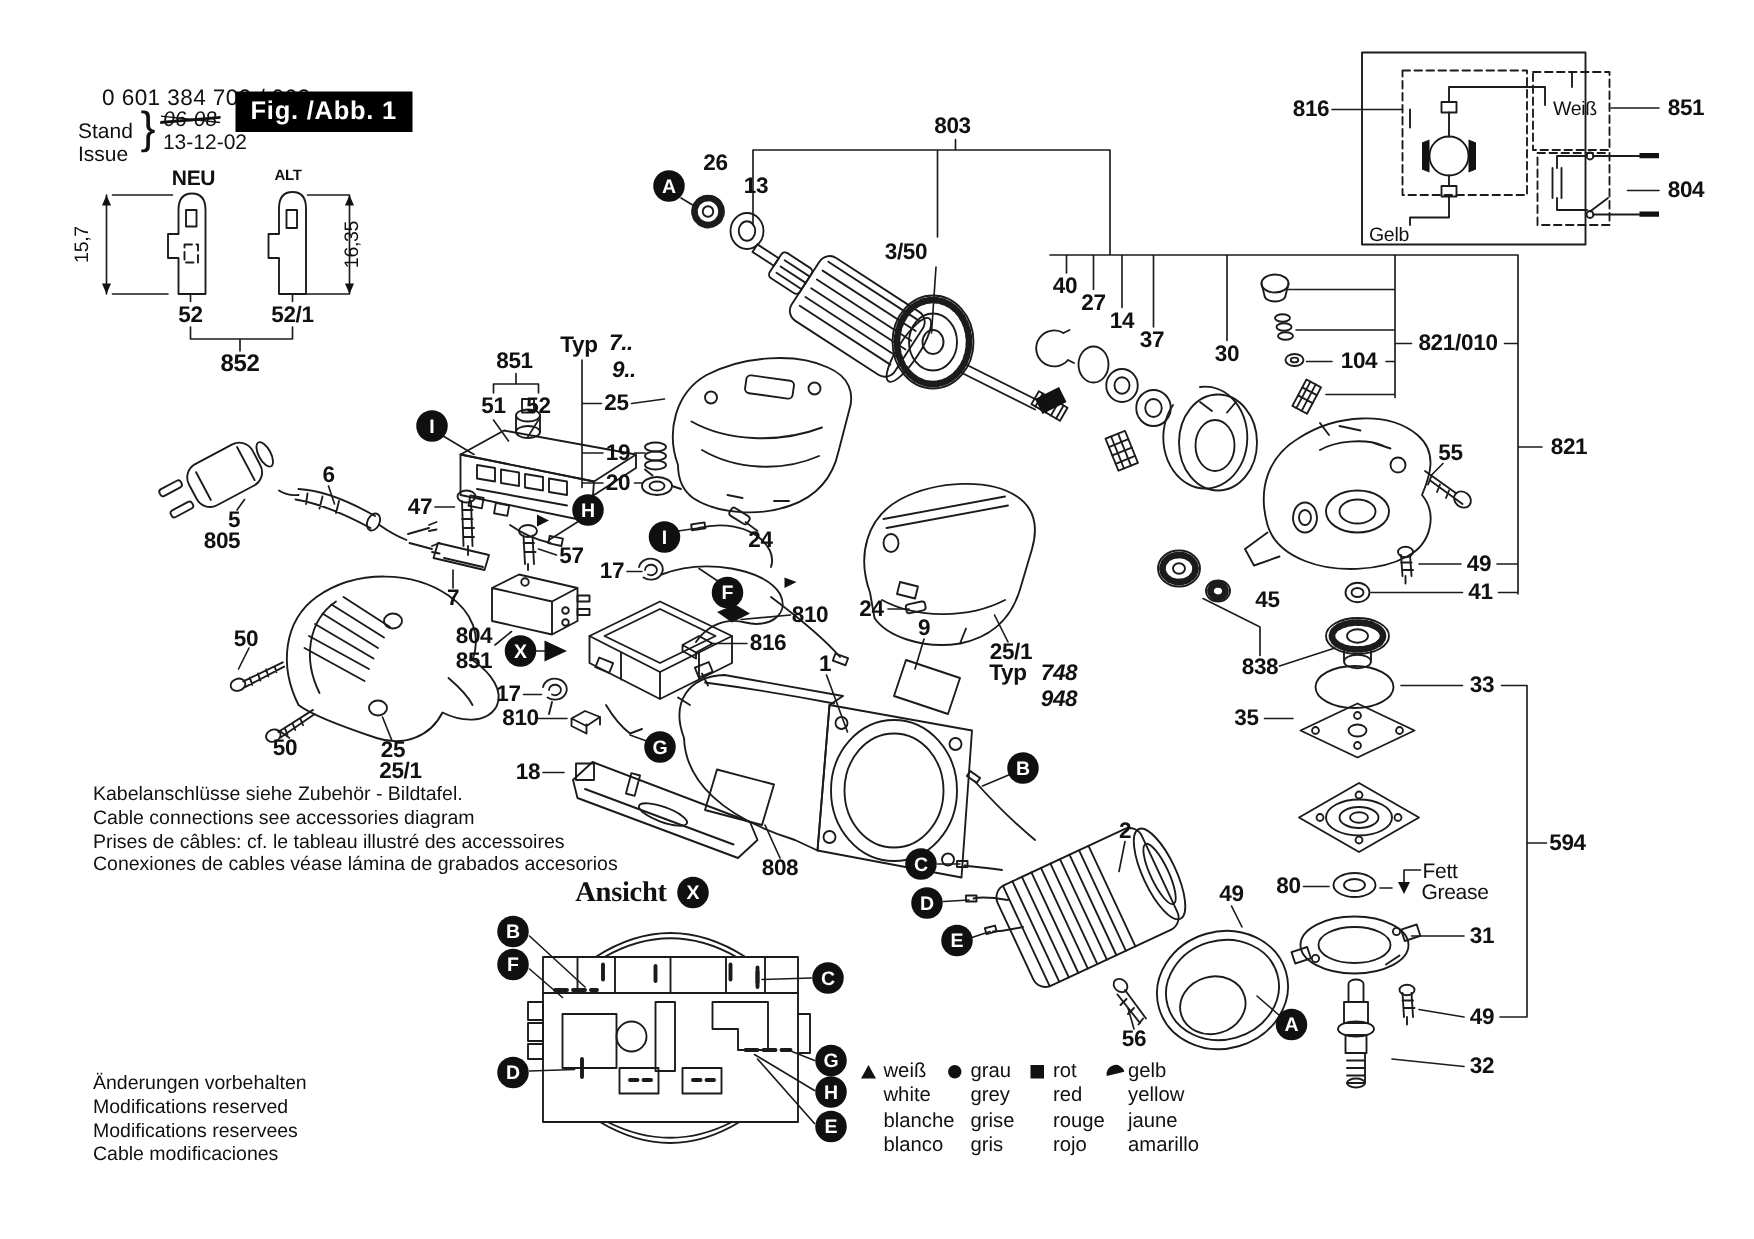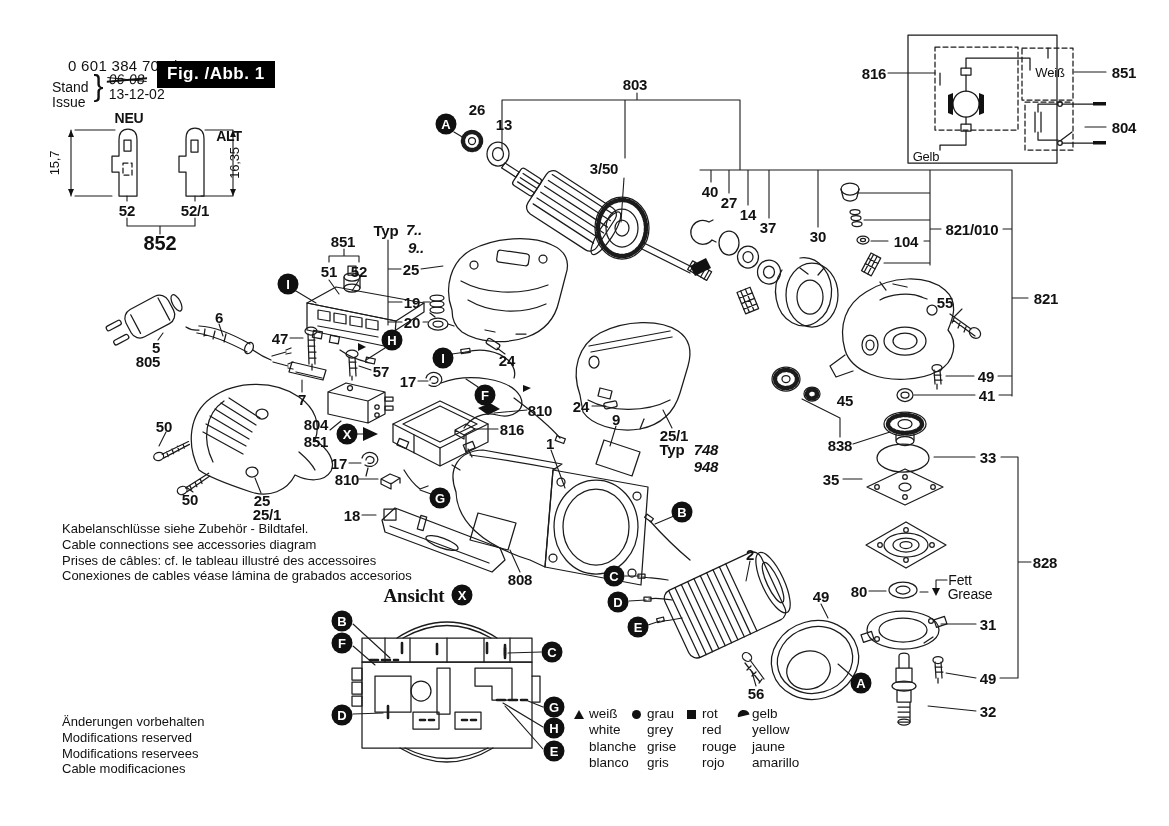--- a/index.html
+++ b/index.html
@@ -451,28 +451,28 @@
       <div class="co" style="left: 504px; top: 124px;">13</div>
       <div class="co" style="left: 604px; top: 168px;">3/50</div>
       <div class="co" style="left: 710px; top: 191px;">40</div>
       <div class="co" style="left: 729px; top: 202px;">27</div>
       <div class="co" style="left: 748px; top: 214px;">14</div>
       <div class="co" style="left: 768px; top: 227px;">37</div>
       <div class="co" style="left: 818px; top: 236px;">30</div>
       <div class="co" style="left: 906px; top: 241px;">104</div>
       <div class="co" style="left: 972px; top: 229px;">821/010</div>
       <div class="co" style="left: 1046px; top: 298px;">821</div>
-      <div class="co" style="left: 945px; top: 302px;">55</div>
+      <div class="co" style="left: 967px; top: 302px;">55</div>
       <div class="co" style="left: 986px; top: 376px;">49</div>
       <div class="co" style="left: 987px; top: 395px;">41</div>
       <div class="co" style="left: 845px; top: 400px;">45</div>
       <div class="co" style="left: 840px; top: 445px;">838</div>
       <div class="co" style="left: 988px; top: 457px;">33</div>
       <div class="co" style="left: 831px; top: 479px;">35</div>
-      <div class="co" style="left: 1045px; top: 562px;">828</div>
+      <div class="co" style="left: 1045px; top: 562px;">594</div>
       <div class="co" style="left: 859px; top: 591px;">80</div>
       <div class="co n" style="font-size: 14px; left: 960px; top: 580px;">Fett</div>
       <div class="co n" style="font-size: 14px; left: 970px; top: 594px;">Grease</div>
       <div class="co" style="left: 988px; top: 624px;">31</div>
       <div class="co" style="left: 988px; top: 678px;">49</div>
       <div class="co" style="left: 988px; top: 711px;">32</div>
       <div class="co" style="left: 821px; top: 596px;">49</div>
       <div class="co" style="left: 756px; top: 693px;">56</div>
       <div class="co" style="left: 750px; top: 554px;">2</div>
       <div class="co" style="left: 550px; top: 443px;">1</div>
@@ -505,26 +505,26 @@
       <div class="co" style="left: 381px; top: 371px;">57</div>
       <div class="co" style="left: 302px; top: 399px;">7</div>
       <div class="co" style="left: 219px; top: 317px;">6</div>
       <div class="co" style="left: 156px; top: 347px;">5</div>
       <div class="co" style="left: 148px; top: 361px;">805</div>
       <div class="co" style="left: 164px; top: 426px;">50</div>
       <div class="co" style="left: 190px; top: 499px;">50</div>
       <div class="co" style="left: 262px; top: 500px;">25</div>
       <div class="co" style="left: 267px; top: 514px;">25/1</div>
       <div class="co" style="font-size: 14px; left: 129px; top: 118px;">NEU</div>
-      <div class="co" style="font-size: 14px; left: 192px; top: 136px; margin-left: 37px;">ALT</div>
+      <div class="co" style="font-size: 10px; left: 192px; top: 118px;">ALT</div>
       <div class="co n rot" style="font-size: 13px; left: 54px; top: 163px;">15,7</div>
       <div class="co n rot" style="font-size: 13px; left: 234px; top: 163px;">16,35</div>
       <div class="co" style="left: 127px; top: 210px;">52</div>
       <div class="co" style="left: 195px; top: 210px;">52/1</div>
-      <div class="co" style="font-size: 20px; left: 160px; top: 243px;">852</div>
+      <div class="co" style="font-size: 16px; left: 160px; top: 243px;">852</div>
       <div class="co" style="left: 874px; top: 73px;">816</div>
       <div class="co" style="left: 1124px; top: 72px;">851</div>
       <div class="co" style="left: 1124px; top: 127px;">804</div>
       <div class="co n" style="font-size: 13px; left: 1050px; top: 72px;">Weiß</div>
       <div class="co n" style="font-size: 13px; left: 926px; top: 156px;">Gelb</div>
       <div class="co" style="font-size: 19px; left: 414px; top: 595px; font-family: Liberation Serif, serif;">Ansicht</div>
       <div class="circ" style="left: 446px; top: 124px;">A</div>
       <div class="circ" style="left: 861px; top: 683px;">A</div>
       <div class="circ" style="left: 682px; top: 512px;">B</div>
       <div class="circ" style="left: 614px; top: 576px;">C</div>

